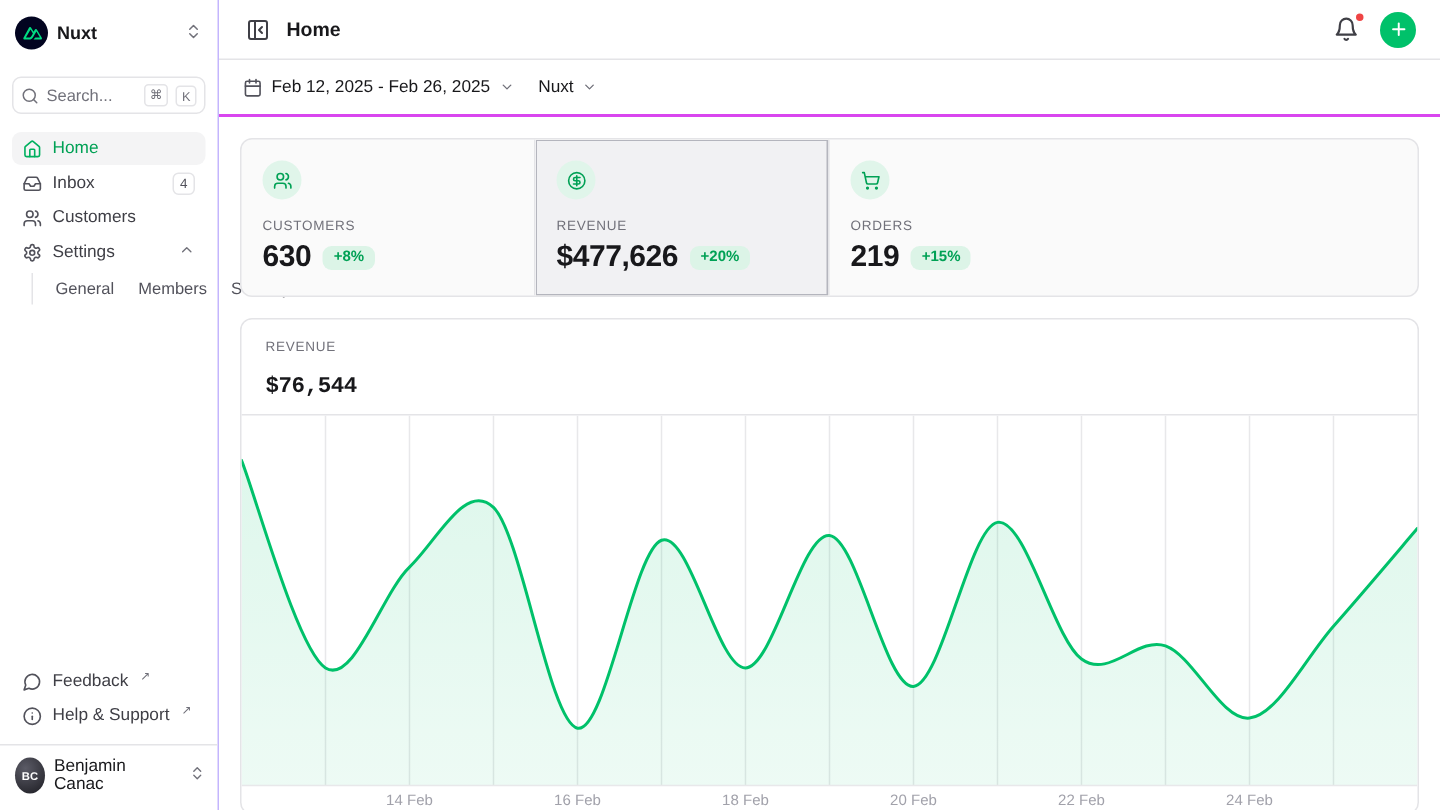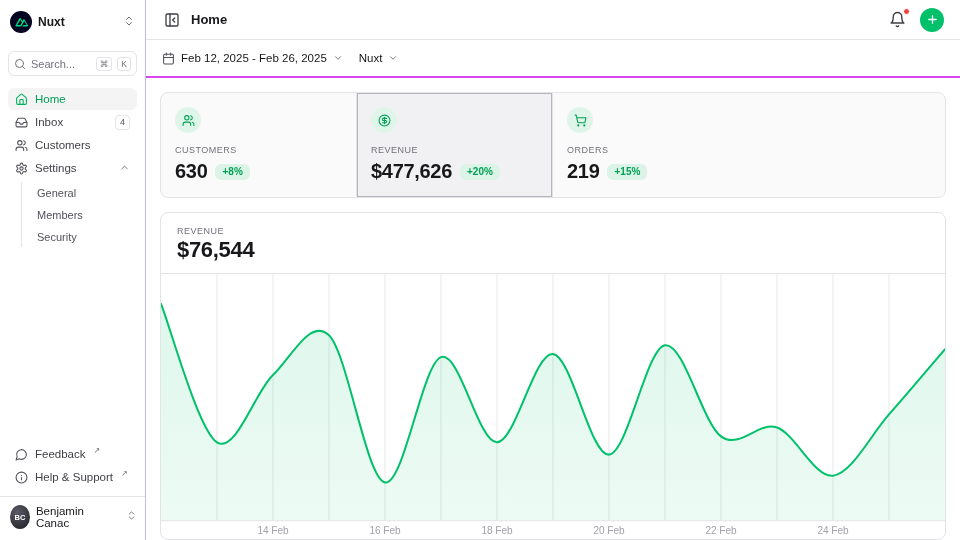--- a/index.html
+++ b/index.html
@@ -16,21 +16,21 @@
   .muted-ic { color:#71717a; }
   .search { margin-top:15px; height:25px; border:1px solid #e4e4e7; border-radius:6px; display:flex; align-items:center; gap:5px; padding:0 5px; color:#71717a; cursor:text; background:#fff; }
   .search .ph { font-size:11px; flex:1; }
   .kbd { border:1px solid #e4e4e7; border-radius:3px; font-size:8.5px; color:#71717a; padding:1px 3px; background:#fff; min-width:13px; text-align:center; }
   .nav { margin-top:12px; display:flex; flex-direction:column; gap:1px; }
   .nav-item { display:flex; align-items:center; gap:7px; height:22px; padding:0 7px; border-radius:6px; font-size:11.5px; color:#3f3f46; cursor:pointer; }
   .nav-item .ic { color:#52525b; display:flex; }
   .nav-item.active { background:#f4f4f5; color:#00a155; font-weight:500; }
   .nav-item.active .ic { color:#00b15f; }
   .count-badge { margin-left:auto; border:1px solid #e4e4e7; border-radius:4px; font-size:9px; line-height:13px; padding:0 4px; color:#52525b; background:#fff; }
-  .subnav { margin:2px 0 2px 13px; border-left:1px solid #e4e4e7; display:flex; flex-direction:column; gap:1px; }
+  .subnav { margin:2px 0 2px 13px; border-left:1px solid #e4e4e7; display:flex; flex-direction:row; gap:1px; }
   .sub-item { height:21px; display:flex; align-items:center; padding-left:15px; font-size:11px; color:#52525b; cursor:pointer; border-radius:0 6px 6px 0; }
   .sb-spacer { flex:1; }
   .ext { font-size:8px; color:#71717a; position:relative; top:-4px; margin-left:1px; }
   .user-row { border-top:1px solid #e4e4e7; margin:8px -8px 0; padding:8px 8px 3px 10px; display:flex; align-items:center; gap:6px; cursor:pointer; }
   .avatar { width:20px; height:24px; border-radius:50%; background:radial-gradient(circle at 35% 30%, #5b5b66, #1c1c22); color:#fff; font-size:7.5px; font-weight:700; display:flex; align-items:center; justify-content:center; }
   .user-name { font-size:11.5px; font-weight:500; }
 
   
   .main { flex:1; min-width:0; display:flex; flex-direction:column; }
   .hdr { height:40px; min-height:40px; border-bottom:1px solid #e4e4e7; display:flex; align-items:center; padding:0 16px; gap:9px; }
@@ -55,21 +55,21 @@
   .stat-ic { width:26px; height:26px; border-radius:50%; background:#e0f5ea; color:#00a155; display:flex; align-items:center; justify-content:center; }
   .stat-label { margin-top:12px; font-size:9px; font-weight:500; letter-spacing:.5px; color:#71717a; }
   .stat-val-row { margin-top:5px; display:flex; align-items:center; gap:8px; }
   .stat-val { font-size:20px; font-weight:700; letter-spacing:-.3px; }
   .pill { font-size:10px; font-weight:600; color:#00a155; background:#dcf4e7; border-radius:6px; padding:2.5px 7px; }
 
   
   .chart-card { margin-top:14px; border:1px solid #e4e4e7; border-radius:8px; background:#fff; overflow:hidden; }
   .chart-head { padding:13px 16px 10px; border-bottom:1px solid #e4e4e7; }
   .chart-label { font-size:9px; font-weight:500; letter-spacing:.5px; color:#71717a; }
-  .chart-value { margin-top:1px; font-size:22px; font-weight:700; letter-spacing:-.3px; }
+  .chart-value { margin-top:13px; font-size:15px; font-weight:700; letter-spacing:-.3px;font-family:Liberation Mono, monospace; }
   .chart-plot svg { display:block; width:100%; height:auto; }
 </style>
 </head>
 <body>
 
 <div class="app">
 
   <aside class="sb">
     <div class="team-row">
       <span class="team-logo">

